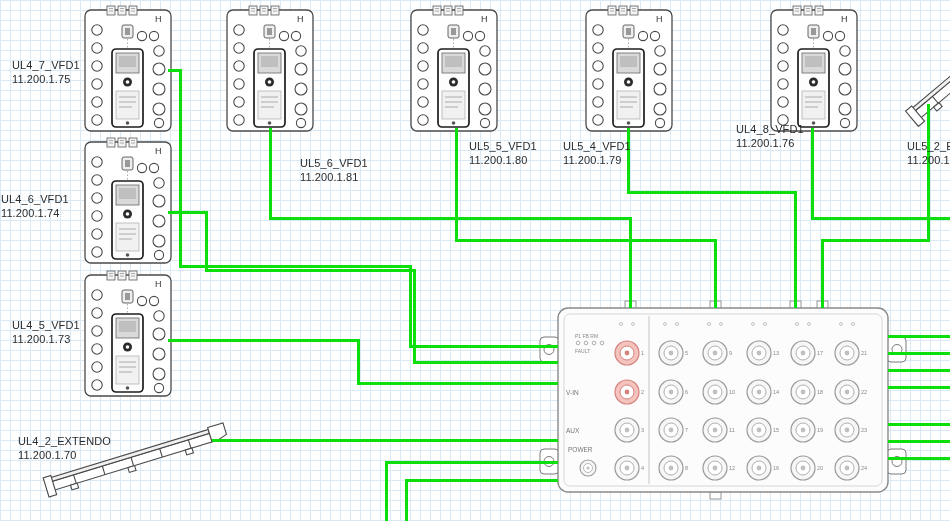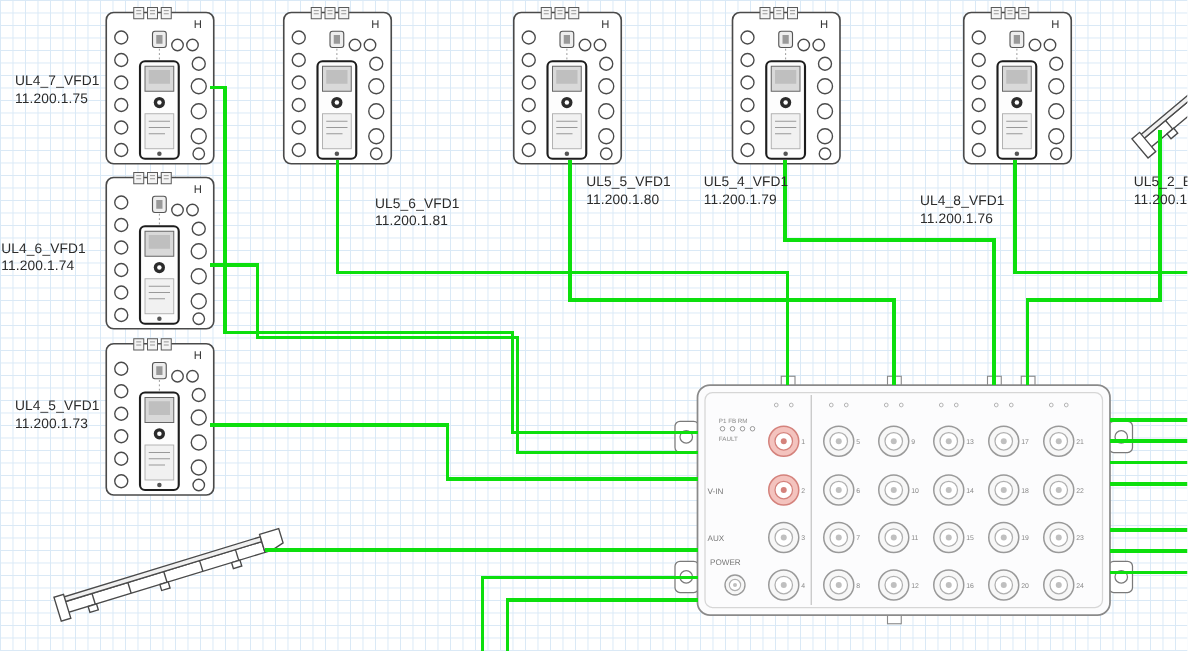--- a/index.html
+++ b/index.html
@@ -368,21 +368,25 @@
     <span>11.200.1.81</span>
   </div>
   <div class="label" style="left:469px;top:139px">
     <span>UL5_5_VFD1</span>
     <span>11.200.1.80</span>
   </div>
   <div class="label" style="left:563px;top:139px">
     <span>UL5_4_VFD1</span>
     <span>11.200.1.79</span>
   </div>
-  <div class="label" style="left:736px;top:154px">
+  <div class="label" style="left:736px;top:122px">
     <span>UL4_8_VFD1</span>
     <span>11.200.1.76</span>
+  </div>
+  <div class="label" style="left:18px;top:434px">
+    <span>UL4_2_EXTENDO</span>
+    <span>11.200.1.70</span>
   </div>
   <div class="label" style="left:907px;top:139px">
     <span>UL5_2_EX</span>
     <span>11.200.1.</span>
   </div>
 </div>
 
 </body></html>

